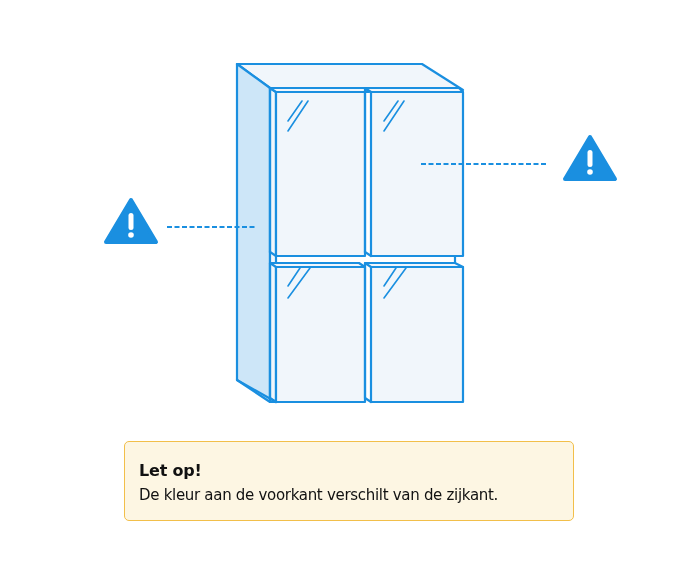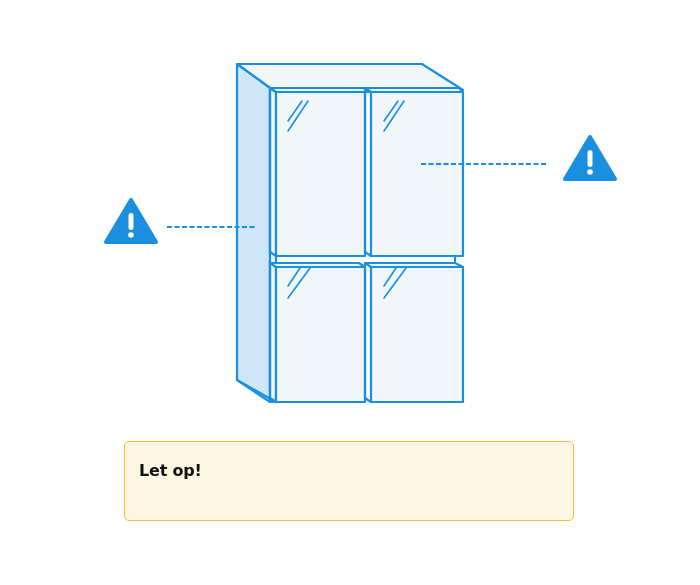--- a/index.html
+++ b/index.html
@@ -75,13 +75,14 @@
   </g>
   <g transform="translate(590,159)">
     <path d="M0,-22 L25,20 L-25,20 Z" fill="#1a8fe0" stroke="#1a8fe0" stroke-width="4" stroke-linejoin="round"></path>
     <rect x="-2.5" y="-9" width="5" height="17" rx="2.5" fill="#ffffff"></rect>
     <circle cx="0" cy="13" r="2.8" fill="#ffffff"></circle>
   </g>
 </svg>
 
 <div class="notice">
   <p class="notice-title">Let op!</p>
+  <p class="notice-text">De kleur aan de voorkant verschilt van de zijkant.</p>
 </div>
 
 </body></html>

